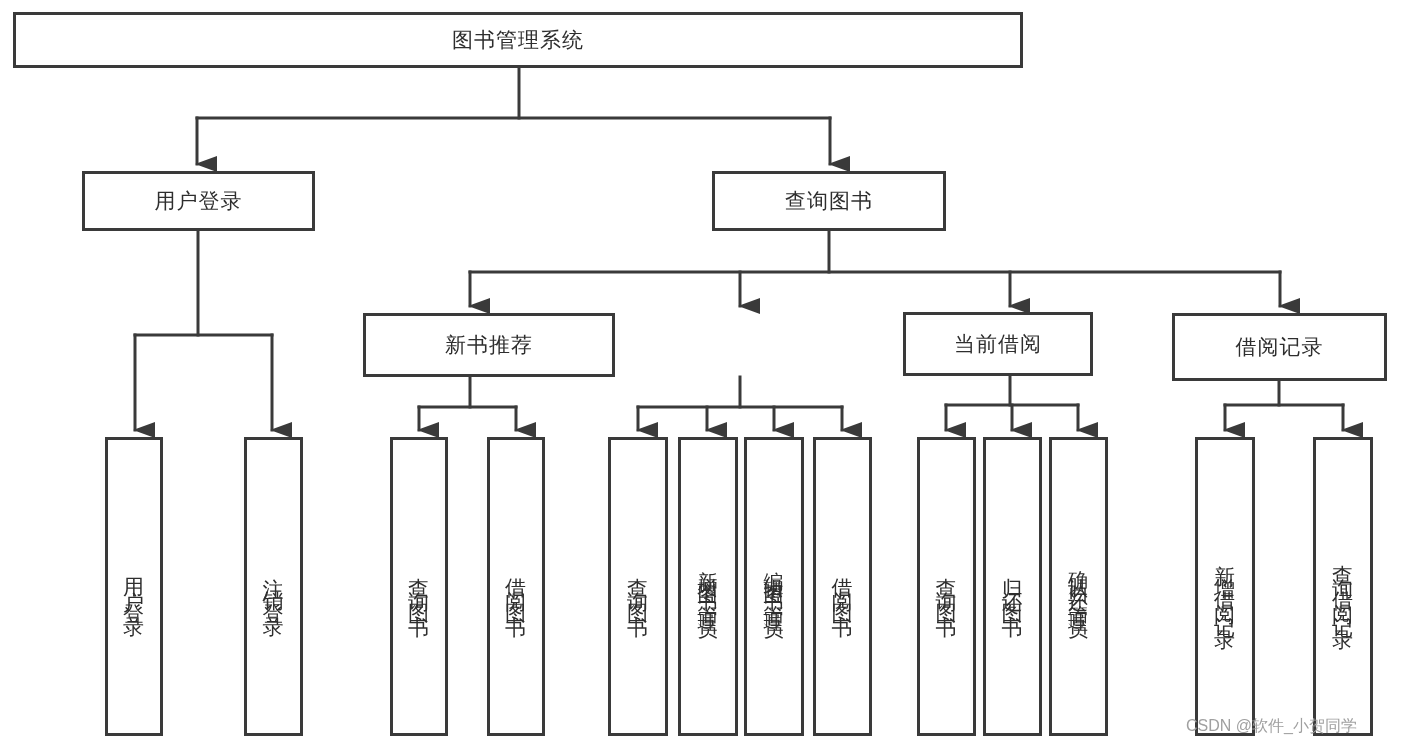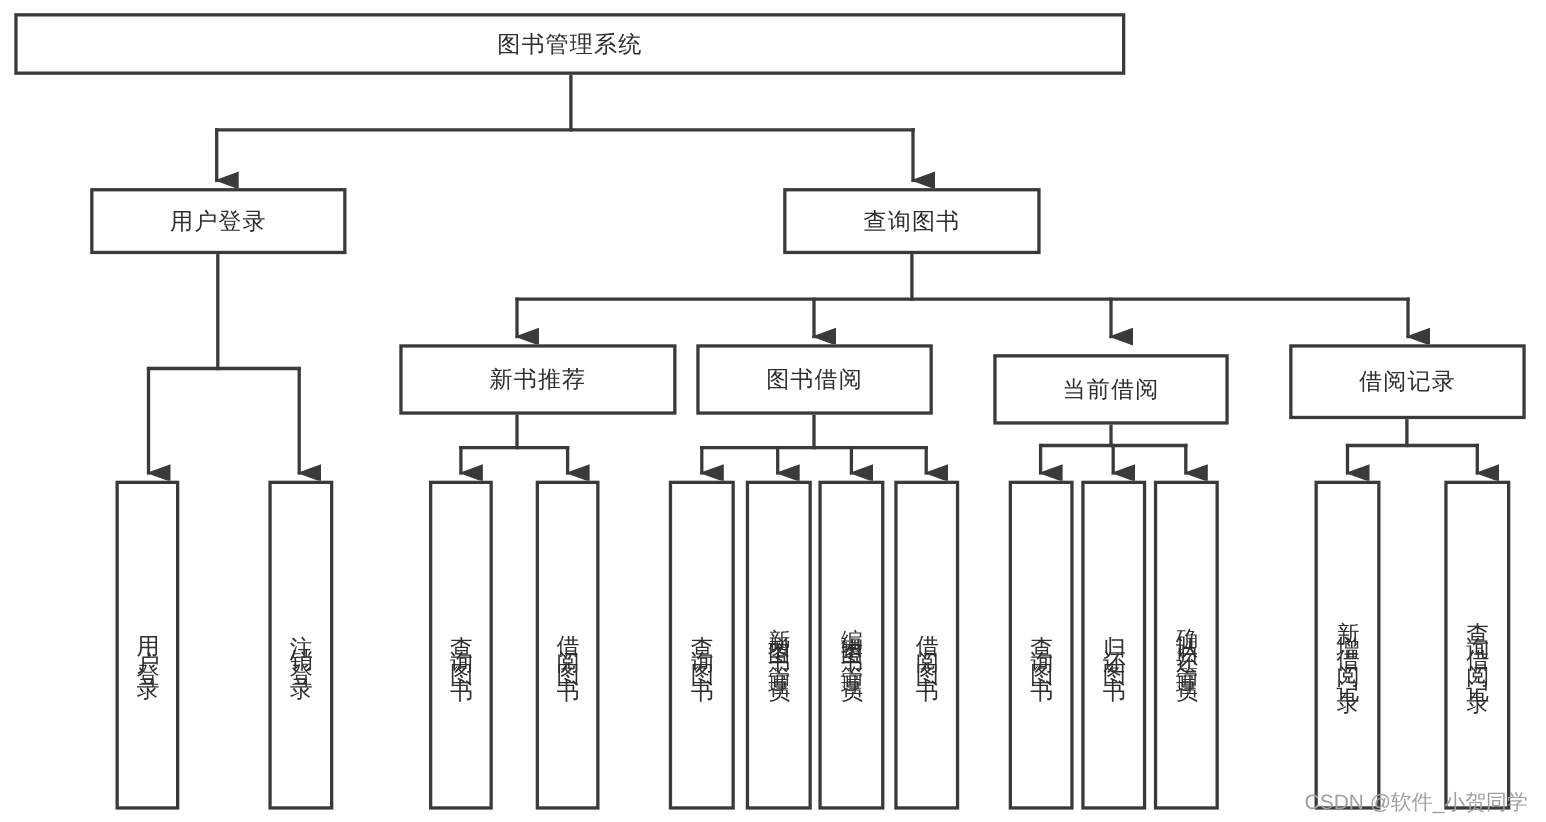--- a/index.html
+++ b/index.html
@@ -45,21 +45,21 @@
     font-size: 21px;
     letter-spacing: 13px;
     line-height: 1;
     white-space: nowrap;
   }
   .vbox.long span { font-size: 20px; letter-spacing: 7px; }
   #watermark {
     position: absolute;
     left: 1186px;
     top: 716px;
-    font-size: 19px;
+    font-size: 16px;
     color: var(--wm);
     white-space: nowrap;
     z-index: 5;
     text-align: right;
   }
 </style>
 </head>
 <body>
 
 <div id="canvas">
@@ -121,24 +121,21 @@
   <div class="hbox" style="left:82px;top:171px;width:233px;height:60px">
     <span>用户登录</span>
   </div>
   <div class="hbox" style="left:712px;top:171px;width:234px;height:60px">
     <span>查询图书</span>
   </div>
 
   <div class="hbox" style="left:363px;top:313px;width:252px;height:64px">
     <span>新书推荐</span>
   </div>
-  <div class="hbox" style="left:633px;top:313px;width:215px;height:64px">
-    <span>图书借阅</span>
-  </div>
-  <div class="hbox" style="left:903px;top:322px;width:214px;height:64px">
+  <div class="hbox" style="left:903px;top:312px;width:190px;height:64px">
     <span>当前借阅</span>
   </div>
   <div class="hbox" style="left:1172px;top:313px;width:215px;height:68px">
     <span>借阅记录</span>
   </div>
 
   <div class="vbox" style="left:105px;width:58px">
     <span>用户登录</span>
   </div>
   <div class="vbox" style="left:244px;width:59px">

